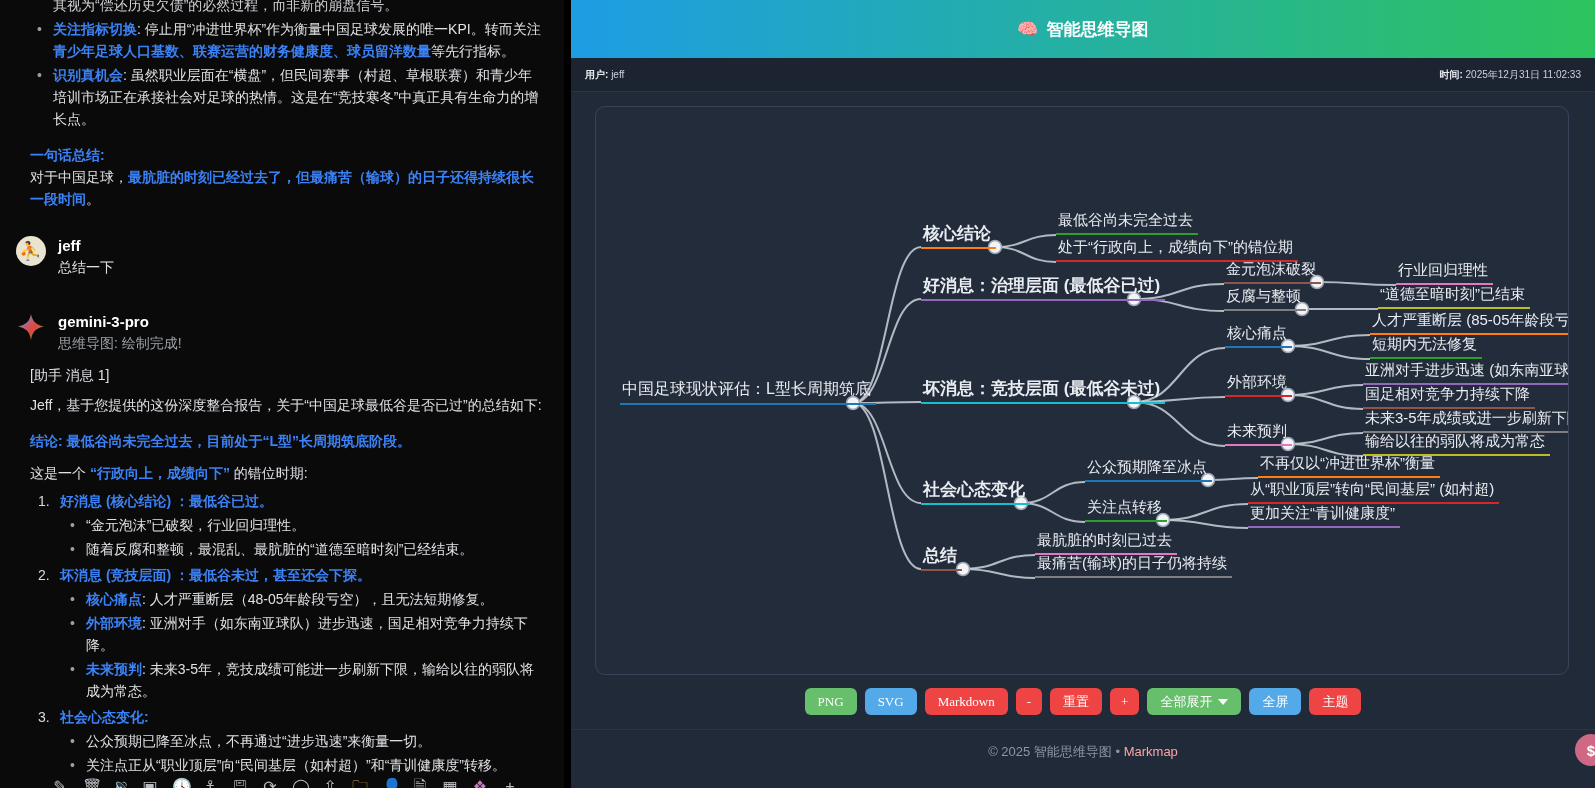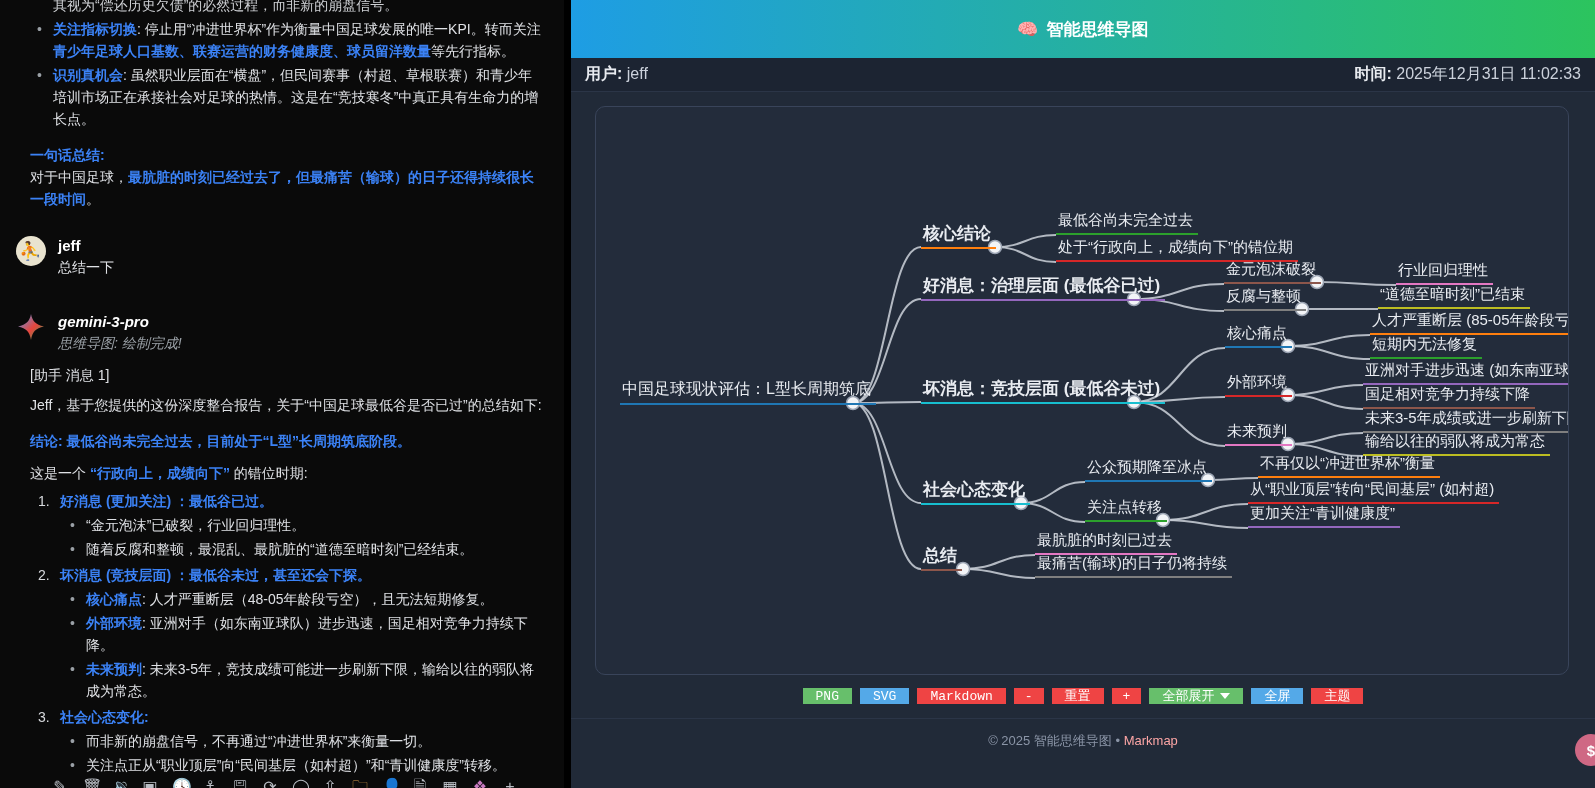--- a/index.html
+++ b/index.html
@@ -29,32 +29,32 @@
   .sub .dot{color:#9aa0a6;width:16px;flex:none;margin-left:40px;}
   .iconrow{position:absolute;left:52px;bottom:-10px;display:flex;gap:14px;color:#b9bdc4;font-size:16px;}
   .iconrow span{width:16px;text-align:center;}
 
   
   .right{flex:1;background:#212a38;border-left:7px solid #000;box-sizing:border-box;position:relative;
     color:#e7eaef;}
   .mm-header{height:58px;background:linear-gradient(90deg,#1e9de4,#2cc45e);display:flex;
     align-items:center;justify-content:center;gap:8px;color:#fff;font-size:17px;font-weight:bold;}
   .mm-infobar{height:33px;background:#1c2432;border-bottom:1px solid #2b3547;display:flex;
-    align-items:center;justify-content:space-between;padding:0 14px;font-size:16px;color:#ccd2dc;}
+    align-items:center;justify-content:space-between;padding:0 14px;font-size:10px;color:#ccd2dc;}
   .mm-infobar .lbl{font-weight:bold;color:#e8ebf0;}
   .mm-canvas{position:relative;margin:14px 26px 0 24px;height:567px;background:#232c3b;
     border:1px solid #39445a;border-radius:10px;overflow:hidden;}
   .mm-canvas svg{position:absolute;left:0;top:0;}
   .node{position:absolute;white-space:nowrap;padding:0 5px 3px 2px;border-bottom:2px solid #888;
     font-size:15px;color:#e9ecf1;line-height:1.25;cursor:pointer;}
   .node.l1{font-weight:bold;font-size:17px;}
   .node.root{font-size:16px;padding-bottom:4px;}
   .mm-toolbar{display:flex;justify-content:center;gap:8px;margin-top:13px;}
-  .btn{height:16px;border:none;border-radius:0;color:#fff;font-size:13px;padding:0 13px;
-    cursor:pointer;display:flex;align-items:center;gap:6px;font-family:Liberation Mono, monospace;}
+  .btn{height:27px;border:none;border-radius:6px;color:#fff;font-size:13px;padding:0 13px;
+    cursor:pointer;display:flex;align-items:center;gap:6px;font-family:Liberation Serif, serif;}
   .btn.green{background:#67bf6b;}
   .btn.blue{background:#54a9e8;}
   .btn.gray{background:#ef4444;}
   .btn.sm{padding:0 11px;}
   .caret{width:0;height:0;border-left:5px solid transparent;border-right:5px solid transparent;
     border-top:6px solid #fff;display:inline-block;}
   .mm-footer{margin-top:14px;border-top:1px solid #2b3547;padding-top:13px;text-align:center;
     font-size:13px;color:#8b95a7;}
   .mm-footer a{color:#fca5a5;text-decoration:none;cursor:pointer;}
   .fab{position:absolute;right:-12px;bottom:22px;width:32px;height:32px;border-radius:50%;
@@ -84,21 +84,21 @@
     <div class="msg-head" style="margin-top:26px;">
       <div class="avatar">
           <span>⛹</span>
         </div>
       <div>
         <div class="mname">jeff</div>
         <div>总结一下</div>
       </div>
     </div>
 
-    <div class="msg-head" style="margin-top:34px;font-style:italic;">
+    <div class="msg-head" style="margin-top:34px;">
       <div class="gem-ico">
         <svg width="28" height="28" viewBox="0 0 28 28">
           <defs>
               <linearGradient id="gg" x1="0" y1="0" x2="1" y2="1">
             <stop offset="0" stop-color="#4e9df7"></stop>
                 <stop offset="0.55" stop-color="#e8453c"></stop>
                 <stop offset="1" stop-color="#34a853"></stop>
           </linearGradient>
             </defs>
           <path d="M14 1 C15.6 8.6 18.4 11.4 27 13.5 C18.4 15.6 15.6 18.4 14 27 C12.4 18.4 9.6 15.6 1 13.5 C9.6 11.4 12.4 8.6 14 1 Z" fill="url(#gg)"></path>
@@ -111,21 +111,21 @@
     </div>
 
     <div style="margin-top:10px;">[助手 消息 1]</div>
     <div style="margin-top:8px;">Jeff，基于您提供的这份深度整合报告，关于“中国足球最低谷是否已过”的总结如下:</div>
     <div class="sec-title">结论: 最低谷尚未完全过去，目前处于“L型”长周期筑底阶段。</div>
     <div style="margin-top:10px;"><span>这是一个 </span><b>“行政向上，成绩向下”</b><span> 的错位时期:</span></div>
 
     <div class="olist">
       <div class="oitem">
         <span class="onum">1.</span>
-        <div class="otext"><b>好消息 (更加关注) ：最低谷已过。</b></div>
+        <div class="otext"><b>好消息 (核心结论) ：最低谷已过。</b></div>
       </div>
       <div class="sub">
           <span class="dot">•</span>
           <div>“金元泡沫”已破裂，行业回归理性。</div>
         </div>
       <div class="sub">
           <span class="dot">•</span>
           <div>随着反腐和整顿，最混乱、最肮脏的“道德至暗时刻”已经结束。</div>
         </div>
 
@@ -145,21 +145,21 @@
           <span class="dot">•</span>
           <div><b>未来预判</b><span>: 未来3-5年，竞技成绩可能进一步刷新下限，输给以往的弱队将成为常态。</span></div>
         </div>
 
       <div class="oitem">
         <span class="onum">3.</span>
         <div class="otext"><b>社会心态变化:</b></div>
       </div>
       <div class="sub">
           <span class="dot">•</span>
-          <div>而非新的崩盘信号，不再通过“冲进世界杯”来衡量一切。</div>
+          <div>公众预期已降至冰点，不再通过“进步迅速”来衡量一切。</div>
         </div>
       <div class="sub">
           <span class="dot">•</span>
           <div>关注点正从“职业顶层”向“民间基层（如村超）”和“青训健康度”转移。</div>
         </div>
     </div>
 
     <div class="iconrow">
       <span>✎</span>
       <span>🗑</span>

